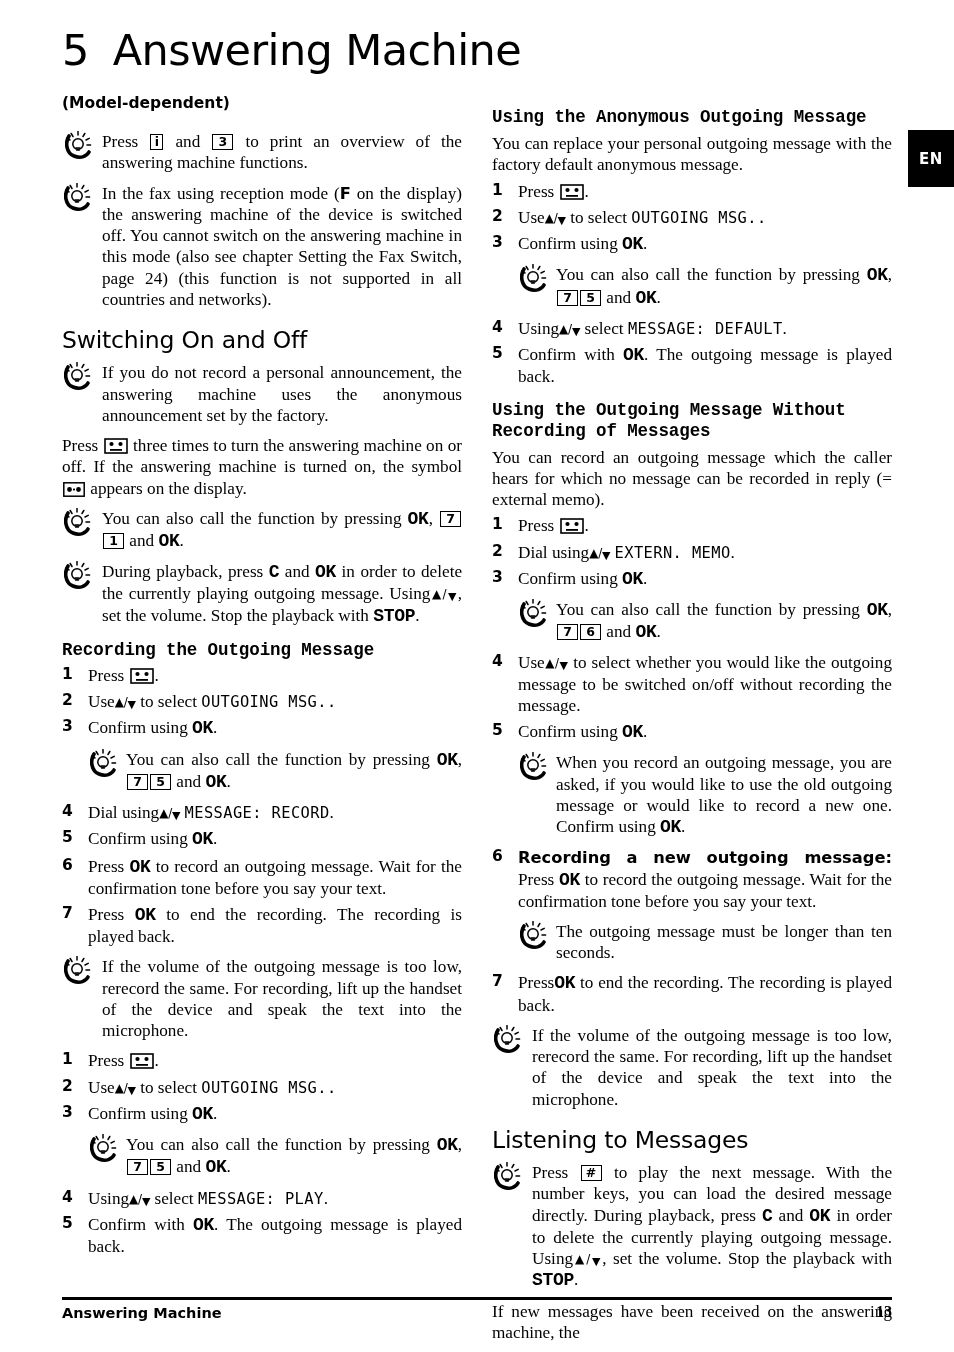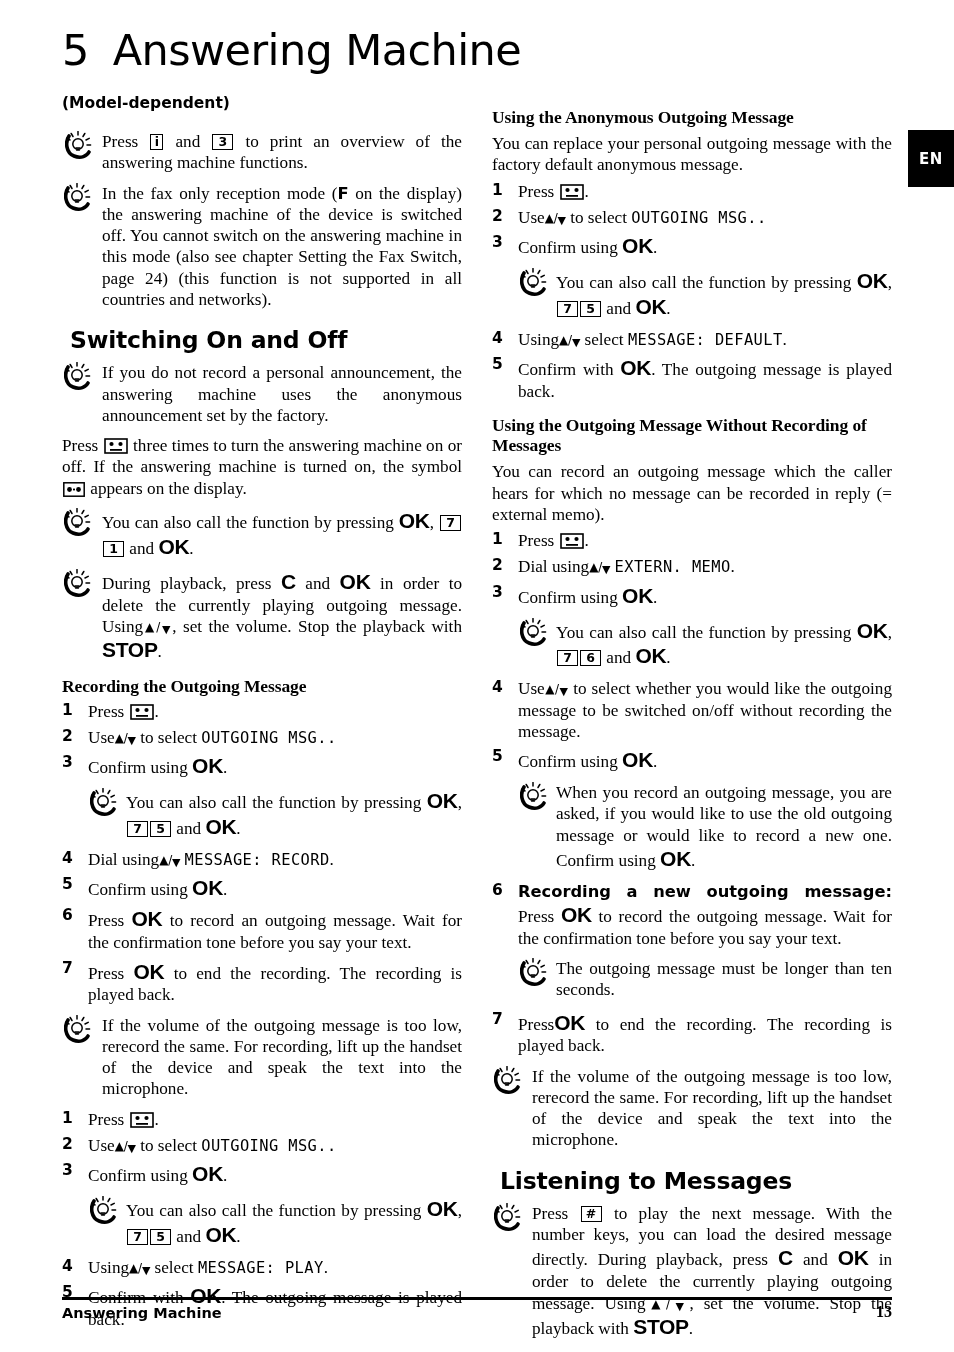--- a/index.html
+++ b/index.html
@@ -61,29 +61,29 @@
     font-size: 15px;
     display: flex;
     align-items: center;
     justify-content: center;
     letter-spacing: 0.5px;
   }
 
   
   h2.h-big {
     font-family: "DejaVu Sans", sans-serif;
-    font-weight: bold;
+    font-weight: normal;
     font-size: 23.5px;
-    margin: 17px 0 4px 8px;
+    margin: 17px 0 4px 0;
     line-height: 1.12;
     letter-spacing: -0.2px;
     text-align: left;
   }
   h3.h-sub {
-    font-family: Liberation Serif, serif;
+    font-family: Liberation Mono, monospace;
     font-weight: bold;
     font-size: 17.5px;
     margin: 13px 0 3px 0;
     line-height: 1.15;
     letter-spacing: -0.1px;
     text-align: left;
   }
   .model-dep {
     font-family: "DejaVu Sans", sans-serif;
     font-weight: bold;
@@ -123,23 +123,23 @@
     position: absolute;
     left: 0;
     top: 0;
     font-family: "DejaVu Sans", sans-serif;
     font-weight: bold;
     font-size: 15.5px;
   }
 
   
   b.key {
-    font-family: Liberation Sans, sans-serif;
-    font-weight: bold;
-    font-size: 21px;
+    font-family: Liberation Mono, monospace;
+    font-weight: bold;
+    font-size: 18px;
     letter-spacing: -0.3px;
   }
   .lcd {
     font-family: "DejaVu Sans Mono", monospace;
     font-size: 15.4px;
     letter-spacing: 0.4px;
     font-weight: 500;
   }
   .arrows {
     font-family: "DejaVu Sans", sans-serif;
@@ -236,21 +236,21 @@
 
     <div class="tip">
       <span class="tipicon">
         <svg width="34" height="30" viewBox="0 0 34 30">
           <path d="M4 5 C0 11, 1 22, 9 25 C16 28, 22 25, 24 21" fill="none" stroke="#000" stroke-width="3.6" stroke-linecap="round"></path>
           <circle cx="13" cy="13" r="5.2" fill="none" stroke="#000" stroke-width="1.5"></circle>
           <path d="M11 17 l4 0 M11.5 19 l3 0" stroke="#000" stroke-width="1.3" stroke-linecap="round"></path>
           <path d="M13 4 l0 -3.5 M8 5.5 l-1.8 -3 M18 5.5 l1.8 -3 M5 9 l-3.2 -1.6 M21 9 l3.2 -1.6 M22 14 l3.6 0" stroke="#000" stroke-width="1.5" stroke-linecap="round"></path>
         </svg>
       </span>
-      <span>In the fax only reception mode (</span><b class="inline-bold">F</b><span> on the display) the answering machine of the device is switched off. You cannot switch on the answering machine in this mode (also see chapter Setting the Fax Switch, page 24) (this function is not supported in all countries and networks).</span>
+      <span>In the fax using reception mode (</span><b class="inline-bold">F</b><span> on the display) the answering machine of the device is switched off. You cannot switch on the answering machine in this mode (also see chapter Setting the Fax Switch, page 24) (this function is not supported in all countries and networks).</span>
     </div>
 
     <h2 class="h-big">Switching On and Off</h2>
 
     <div class="tip">
       <span class="tipicon">
         <svg width="34" height="30" viewBox="0 0 34 30">
           <path d="M4 5 C0 11, 1 22, 9 25 C16 28, 22 25, 24 21" fill="none" stroke="#000" stroke-width="3.6" stroke-linecap="round"></path>
           <circle cx="13" cy="13" r="5.2" fill="none" stroke="#000" stroke-width="1.5"></circle>
           <path d="M11 17 l4 0 M11.5 19 l3 0" stroke="#000" stroke-width="1.3" stroke-linecap="round"></path>

